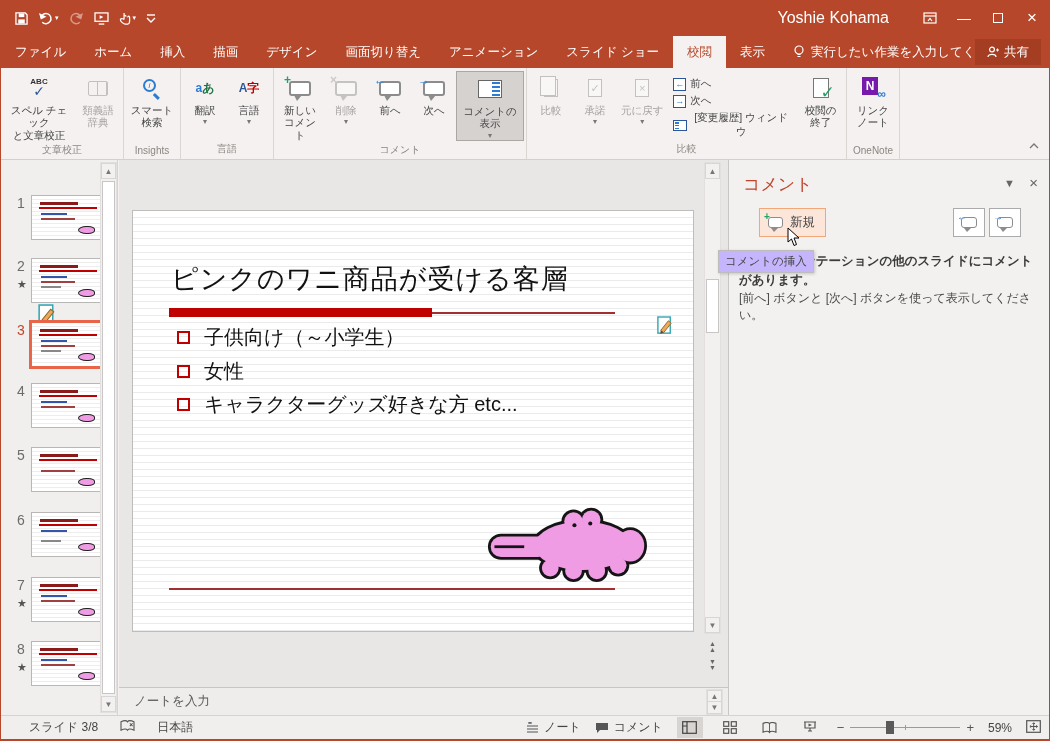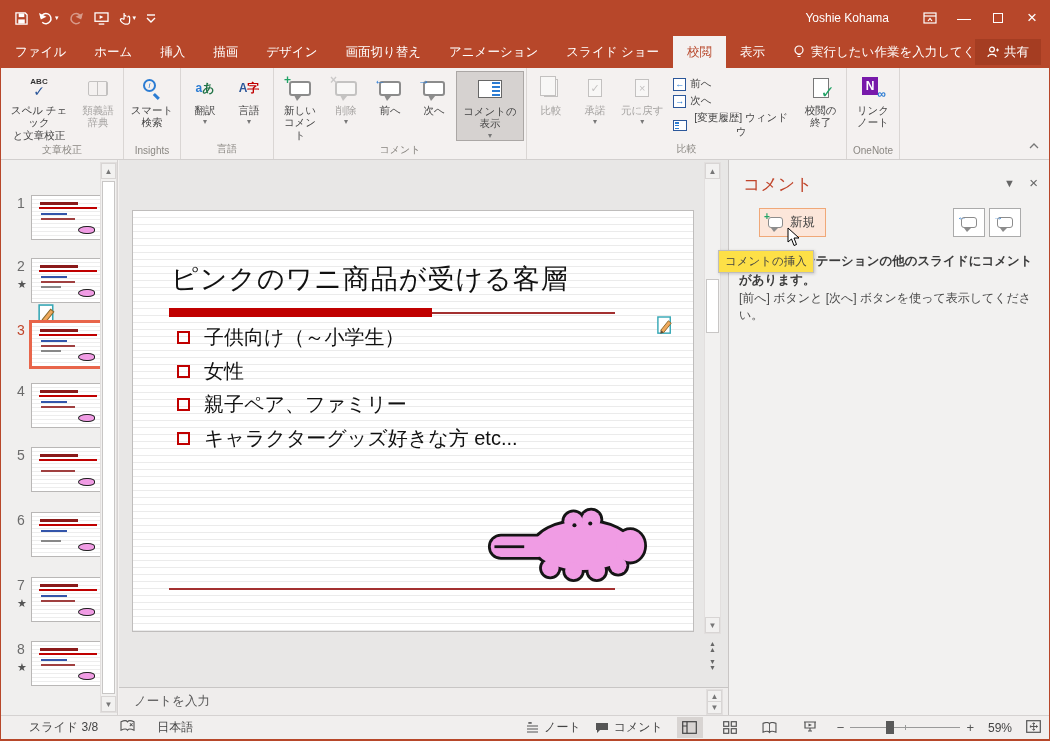--- a/index.html
+++ b/index.html
@@ -8,21 +8,21 @@
             border-left:1px solid #B7472A; border-right:1px solid #B7472A; }
 
   
   .titlebar { position:absolute; left:0; top:0; width:100%; height:36px; background:#B7472A;
               display:flex; align-items:center; color:#fff; }
   .qat { display:flex; align-items:center; gap:10px; padding-left:14px; width:200px; }
   .qbtn { display:flex; align-items:center; gap:2px; color:#fff; font-size:11px; cursor:default; }
   .dim { opacity:.45; }
   .title-text { position:absolute; left:0; right:0; text-align:center; font-size:13px; pointer-events:none; }
   .tb-right { position:absolute; right:0; top:0; height:36px; display:flex; align-items:center; }
-  .username { font-size:12px; margin-right:24px;text-align:center; }
+  .username { font-size:16px; margin-right:24px;text-align:center; }
   .winbtn { width:34px; height:36px; display:flex; align-items:center; justify-content:center; font-size:14px; }
   .maxbox { width:10px; height:10px; border:1px solid #fff; }
 
   
   .tabrow { position:absolute; left:0; top:36px; width:100%; height:32px; background:#B7472A;
             display:flex; align-items:stretch; color:#fff; font-size:12.5px; }
   .tab { padding:0 14px; display:flex; align-items:center; }
   .tab.active { background:#F4F1F0; color:#B7472A; }
   .tellme { display:flex; align-items:center; gap:6px; padding:0 14px; font-size:12.5px; }
   .share-btn { position:absolute; right:8px; top:3px; height:26px; background:#A53D22; color:#fff;
@@ -140,21 +140,21 @@
   .newbtn .bubble::after { left:2px; bottom:-5px; border-top-width:4px; border-right-width:4px; }
   .newbtn .badge { top:-6px; left:-5px; font-size:10px; }
   .navbtn { position:absolute; top:48px; width:32px; height:29px; background:#fff; border:1px solid #ABABAB;
             display:flex; align-items:center; justify-content:center; }
   .navbtn .bubble { width:16px; height:11px; border-width:1.5px; }
   .navbtn .bubble::after { left:2px; bottom:-5px; border-top-width:4px; border-right-width:4px; }
   .navbtn .badge { top:-6px; left:-5px; font-size:10px; }
   .cp-msg { position:absolute; left:10px; top:92px; right:10px; font-size:12.5px; font-weight:bold; color:#3b3b3b; line-height:1.5; }
   .cp-instr { position:absolute; left:10px; top:130px; right:10px; font-size:12px; color:#4a4a4a; }
 
-  .tooltip { position:absolute; left:717px; top:250px; background:#fde047; border:1px solid #BFBDBC; padding:3px 6px;
+  .tooltip { position:absolute; left:717px; top:250px; background:#c4b5fd; border:1px solid #BFBDBC; padding:3px 6px;
              font-size:11.5px; color:#444; z-index:50; box-shadow:1px 1px 3px rgba(0,0,0,.18); white-space:nowrap; }
   .cursor { position:absolute; left:786px; top:227px; z-index:60; }
 
   
   .statusbar { position:absolute; left:0; bottom:0; width:100%; height:26px; background:#F1EFEE; border-top:1px solid #D5D2D1;
                border-bottom:2px solid #B7472A; display:flex; align-items:center; font-size:12px; color:#444; }
   .sb-left { display:flex; align-items:center; gap:22px; margin-left:28px; }
   .sb-right { position:absolute; right:8px; display:flex; align-items:center; gap:14px; }
   .sb-item { display:flex; align-items:center; gap:5px; }
   .viewbtn { width:26px; height:21px; display:flex; align-items:center; justify-content:center; }
@@ -545,24 +545,20 @@
         </svg>
     </span>
     <ul class="bullets">
       <li>
           <span class="bsq"></span>
           <span>子供向け（～小学生）</span>
         </li>
       <li>
           <span class="bsq"></span>
           <span>女性</span>
-        </li>
-      <li>
-          <span class="bsq"></span>
-          <span>親子ペア、ファミリー</span>
         </li>
       <li>
           <span class="bsq"></span>
           <span>キャラクターグッズ好きな方 etc...</span>
         </li>
     </ul>
     <div class="croc">
       <svg viewBox="0 0 172 86" width="164" height="80">
         <g stroke="#151515" stroke-width="6" fill="#F09CE4" stroke-linejoin="round">
           <ellipse cx="103" cy="46" rx="52" ry="26"></ellipse>

